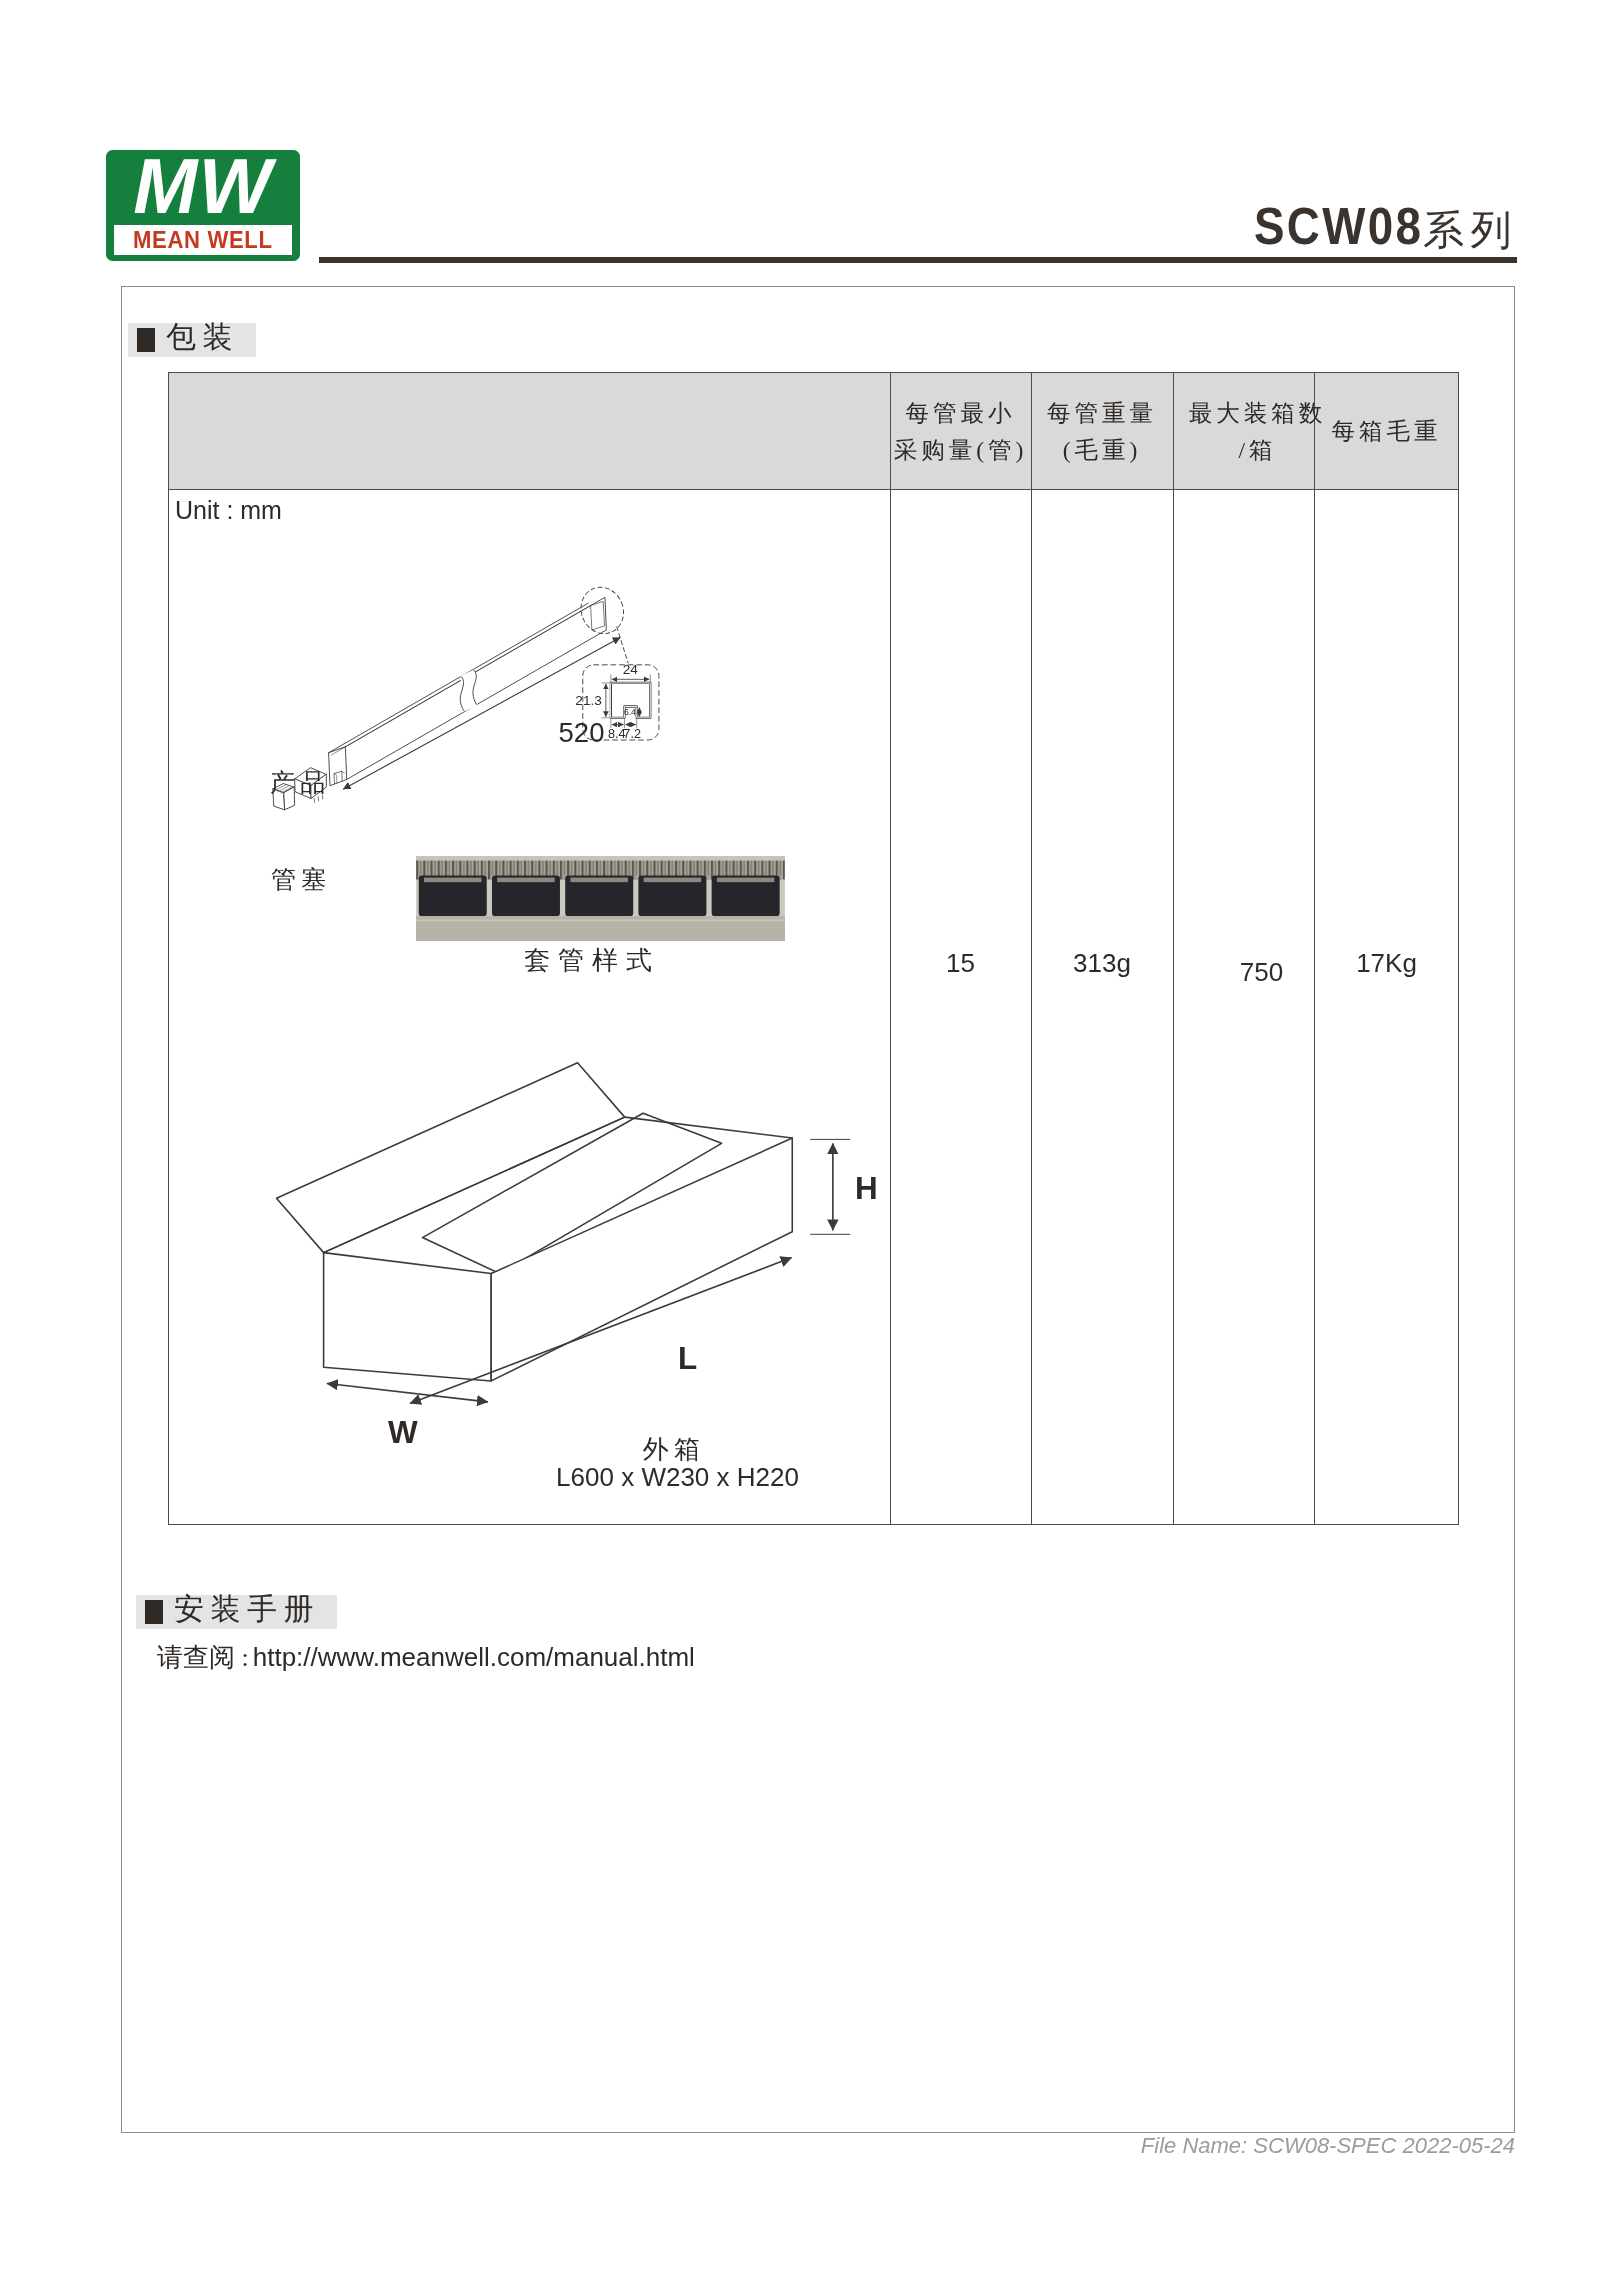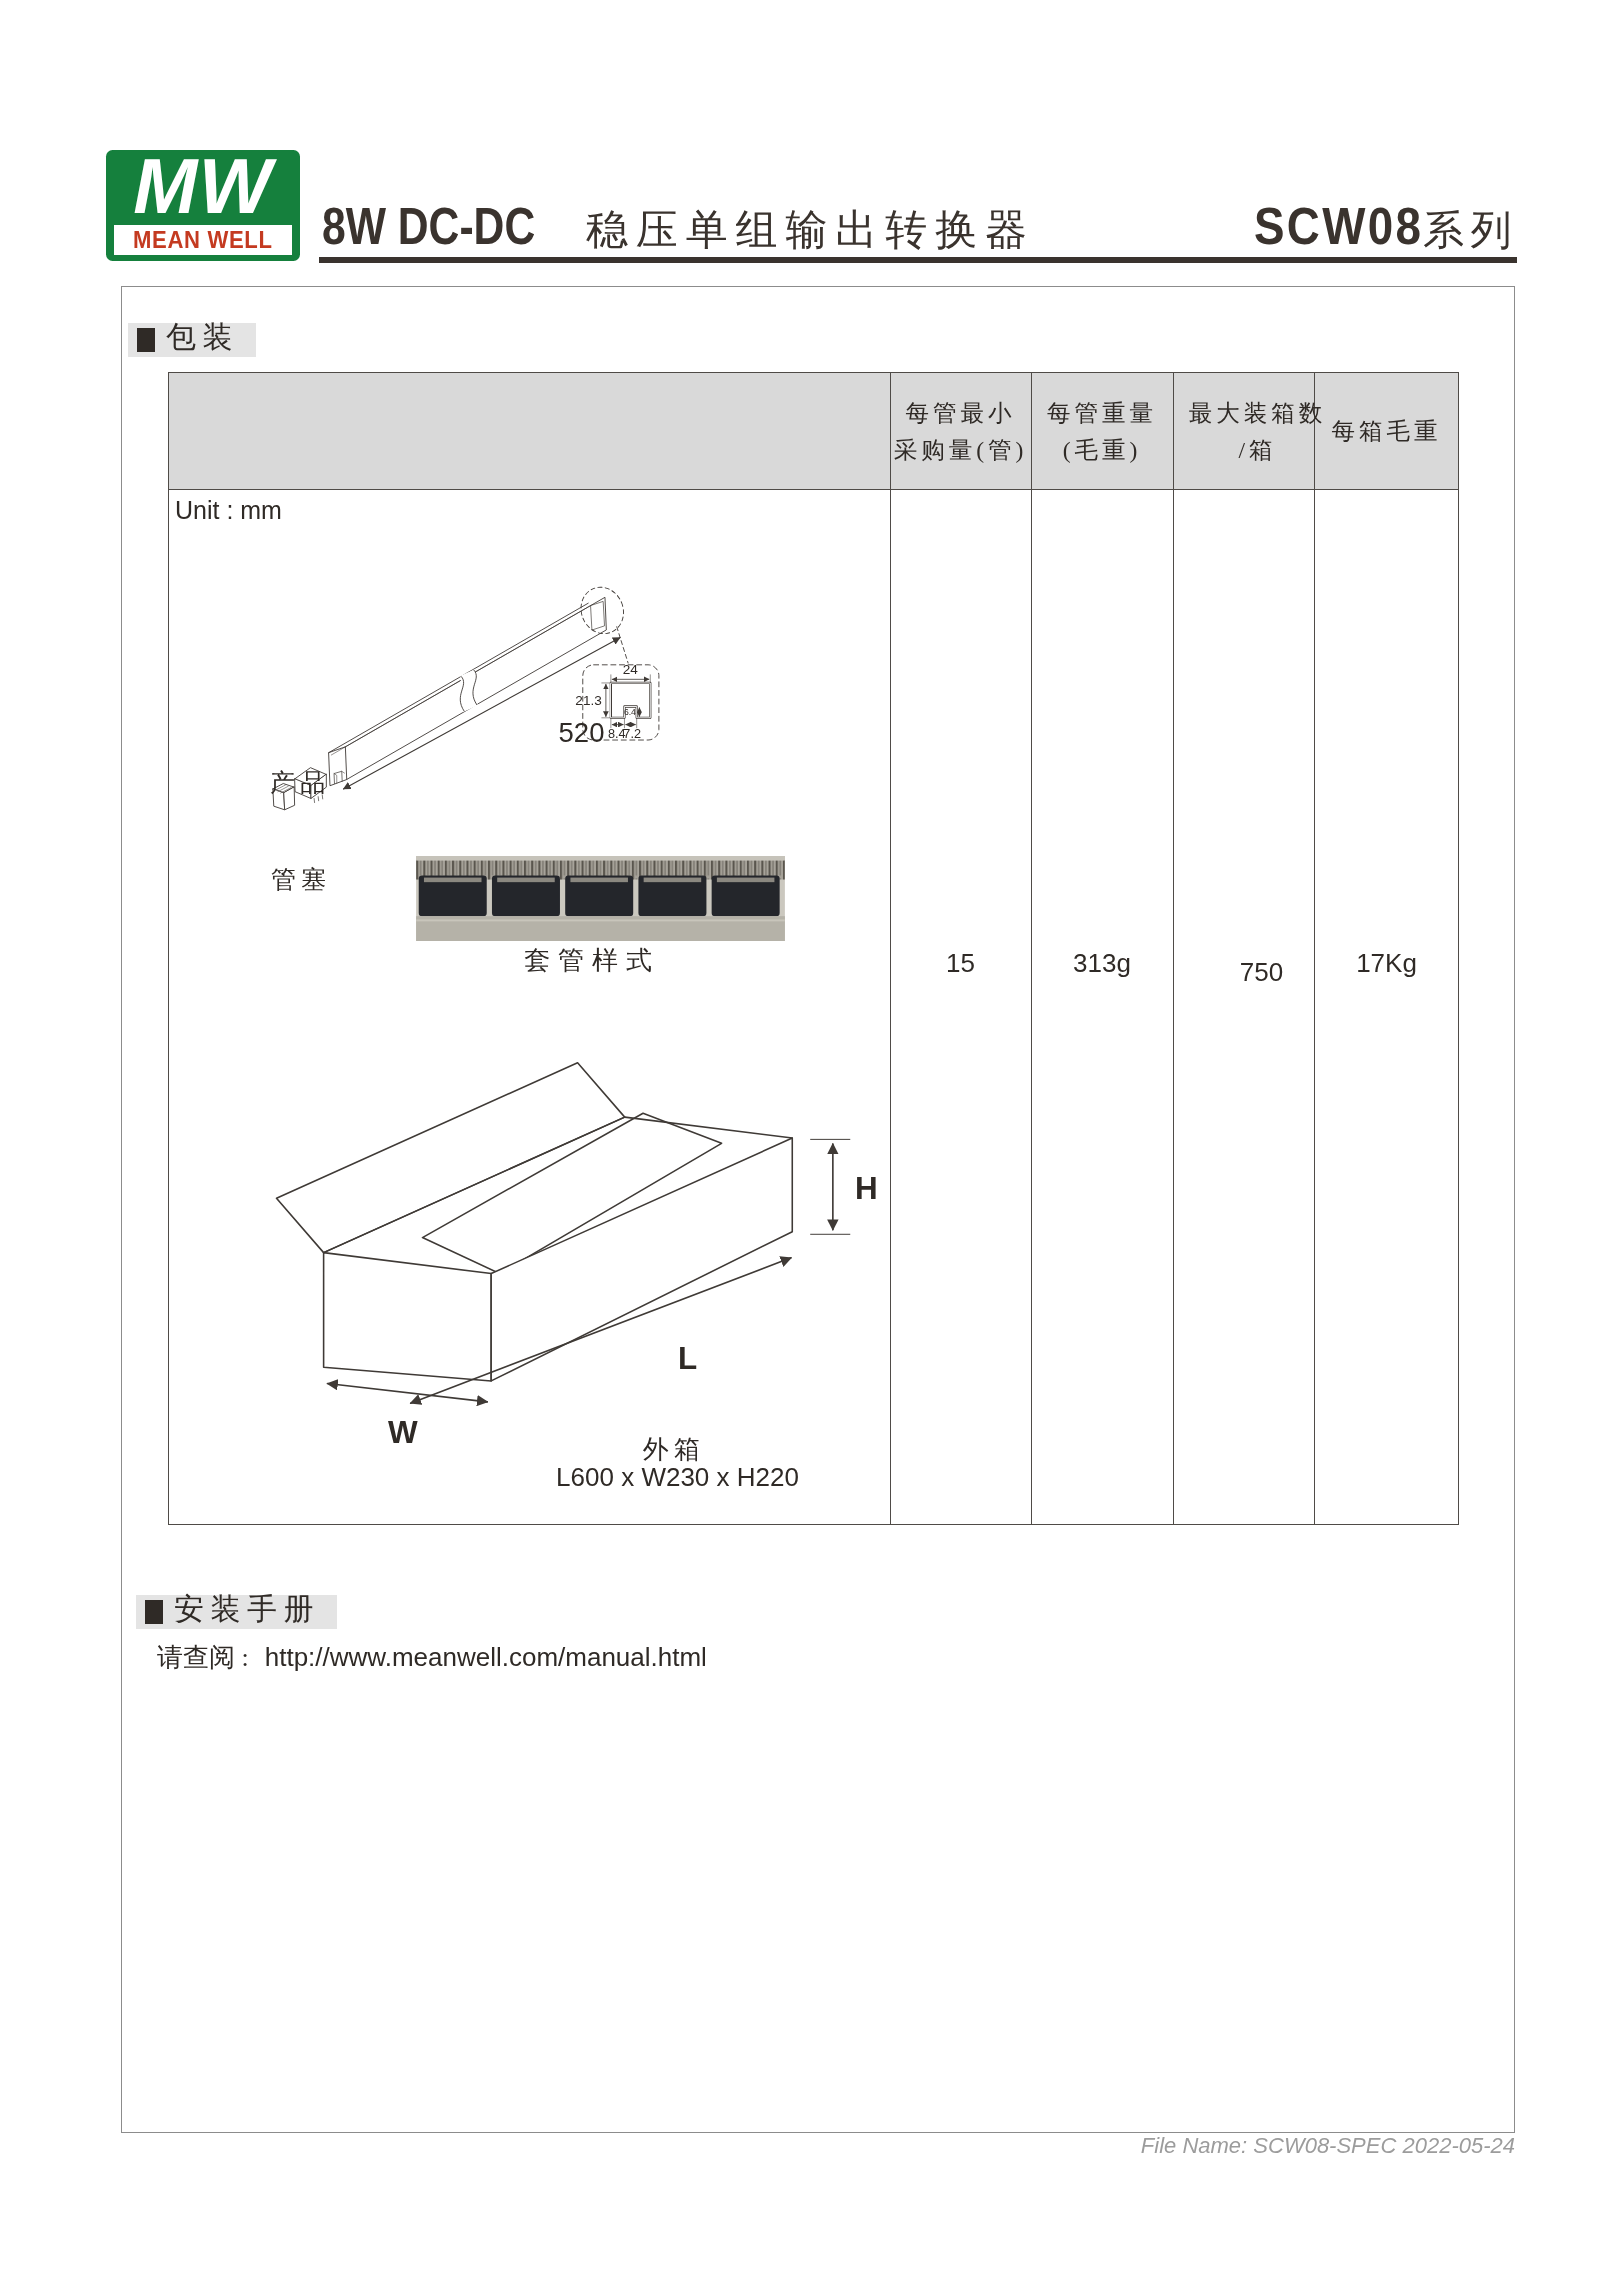--- a/index.html
+++ b/index.html
@@ -47,44 +47,40 @@
 
   .unit-note{left:175px;top:496px;font-size:25px;color:#2f2a26;}
   .dim520{left:550px;top:717px;width:63px;text-align:center;font-size:27.5px;color:#2f2a26;}
   .lbl-product{left:270px;top:766px;font-size:25px;letter-spacing:5.2px;}
   .lbl-plug{left:271px;top:863px;font-size:25px;letter-spacing:5.2px;}
   .photo{left:416px;top:856px;width:369px;height:85px;}
   .photo-caption{left:461px;top:943px;width:262px;text-align:center;font-size:26px;letter-spacing:7.9px;}
   .carton-label{left:576px;top:1432px;width:196px;text-align:center;font-size:26px;letter-spacing:5.2px;}
   .carton-dims{left:537px;top:1462px;width:281px;text-align:center;font-size:26px;}
 
-  .manual-note{left:157px;top:1640px;font-size:26px;display:flex;align-items:baseline;gap:16px;}
+  .manual-note{left:157px;top:1640px;font-size:26px;display:flex;align-items:baseline;gap:4px;}
   .manual-url{font-family:"Liberation Sans", sans-serif;}
 
   .footer-note{right:108px;top:2133px;font-size:22px;font-style:italic;color:#9c9c9c;}
 
   svg{position:absolute;overflow:visible;}
   svg text{font-family:"Liberation Sans", sans-serif;fill:#2f2a26;}
 </style>
 </head>
 <body>
 
 <div class="page">
 
   <div class="abs logo">
     <div class="logo-mw">MW</div>
     <div class="logo-band">
       <span class="logo-brand">MEAN WELL</span>
     </div>
   </div>
 
-  <div class="abs title-wrap">
-    <span class="title-latin">8W DC-DC</span>
-    <span class="title-cjk cjk">稳压单组输出转换器</span>
-  </div>
 
   <div class="abs series-wrap">
     <span class="series-model">SCW08</span>
     <span class="series-suffix cjk">系列</span>
   </div>
 
   <div class="abs title-rule"></div>
 
   <div class="abs content-box"></div>
 

